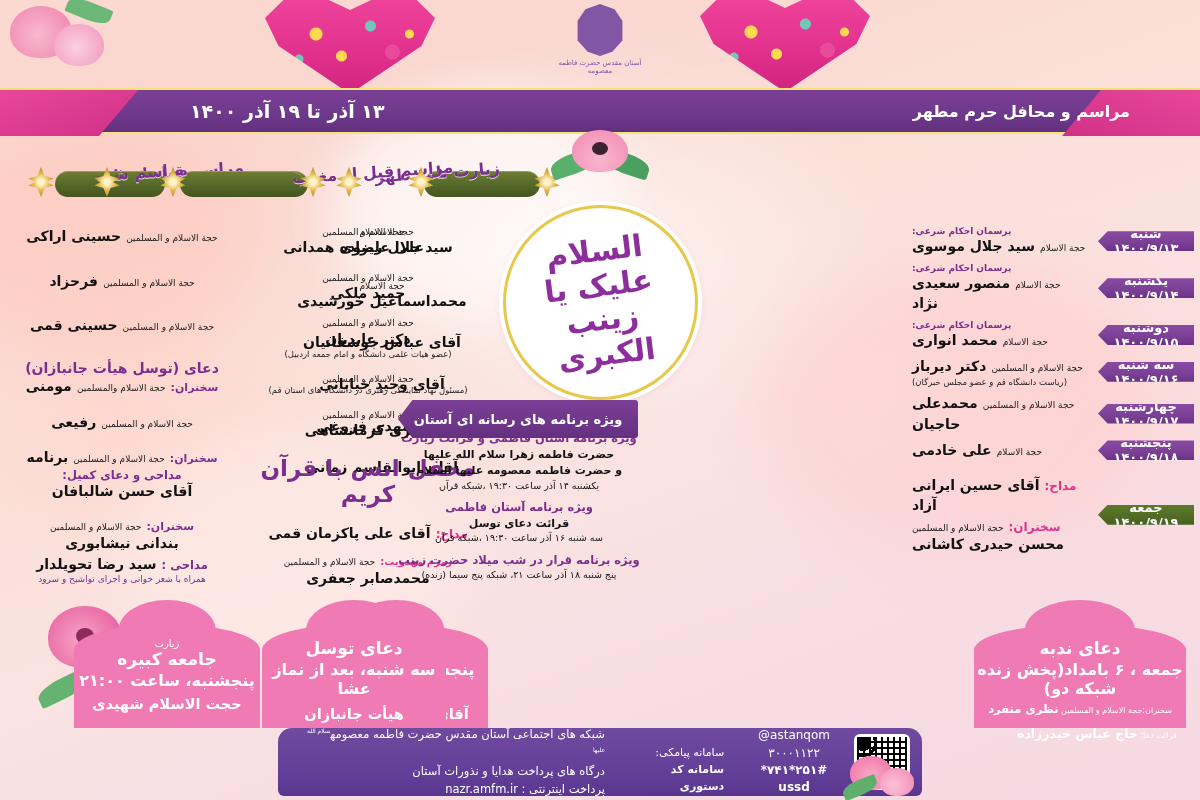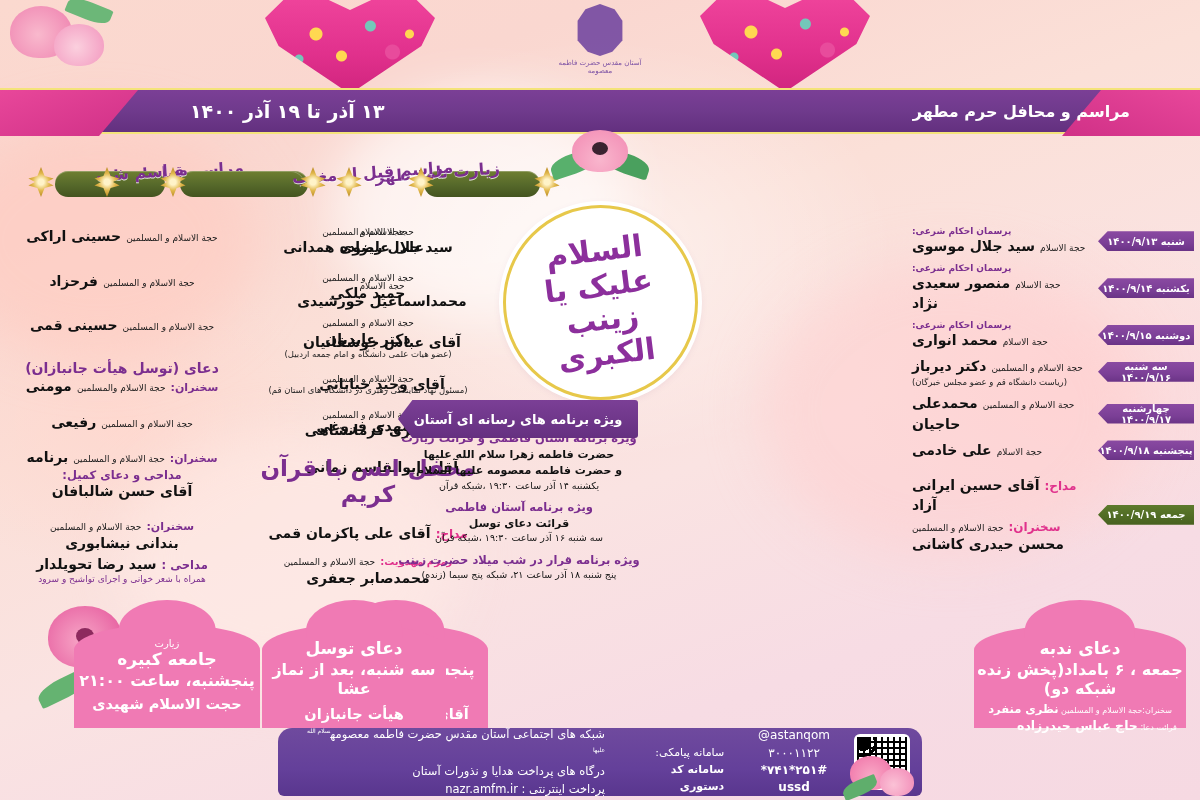--- a/index.html
+++ b/index.html
@@ -105,21 +105,21 @@
   .ttl-note{ font-size:8.5px; color:#222; }
   .purple{ color:#7b2e8f; }
   .purple-b{ color:#7b2e8f; font-weight:bold; }
   .pink-t{ color:#e0318c; font-weight:bold; }
 
   
   .daterow{ display:flex; align-items:center; justify-content:flex-start; gap:8px; margin-bottom:6px;}
   .chip{
     position:relative; flex:0 0 auto; width:96px; height:20px;
     background: linear-gradient(180deg,#8a4aa2 0%, #7b3f96 60%, #6a3386 100%);
-    color:#fff; font-size:10px; font-weight:bold;
+    color:#fff; font-size:13px; font-weight:bold;
     display:flex; align-items:center; justify-content:center;
     clip-path: polygon(100% 0, 100% 100%, 10% 100%, 0 50%, 10% 0);
   }
   .chip.green{ background: linear-gradient(180deg,#5d7a2c,#47611f); }
   .chip-text-block{ flex:1; text-align:left; padding-left:6px; }
 
   
   .arch{
     position:absolute; bottom:72px; z-index:5;
     background:#f07ab4;
@@ -315,21 +315,21 @@
       </div>
   </div>
 
   <div class="arch" style="right:14px; width:212px; height:104px;">
     <div class="a-ttl">دعای ندبه</div>
     <div class="a-sub">جمعه ، ۶ بامداد(پخش زنده شبکه دو)</div>
     <div class="a-mini">
       <span>سخنران:حجة الاسلام و المسلمین</span>
       <span class="bold" style="font-size:11.5px">نظری منفرد</span>
     </div>
-    <div class="a-mini" style="margin-top:2px;padding-left:34px;">
+    <div class="a-mini" style="margin-top:10px;padding-left:34px;">
       <span>قرائت دعا:</span>
       <span class="bold" style="font-size:12.5px">حاج عباس حیدرزاده</span>
     </div>
   </div>
 
   <div class="col" style="right:700px; width:236px;">
     <div id="noon-rows">
         <div class="entry" style="margin-bottom: 22px;">
           <div class="ttl-sm">حجة الاسلام</div>
           <div class="ttl-md">علی علیزاده</div>

